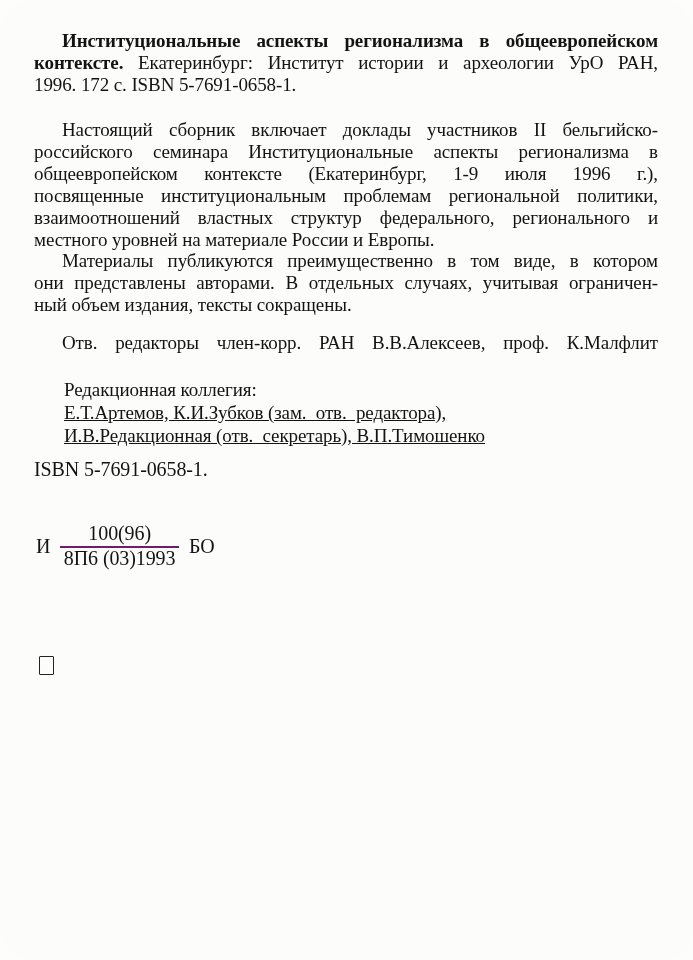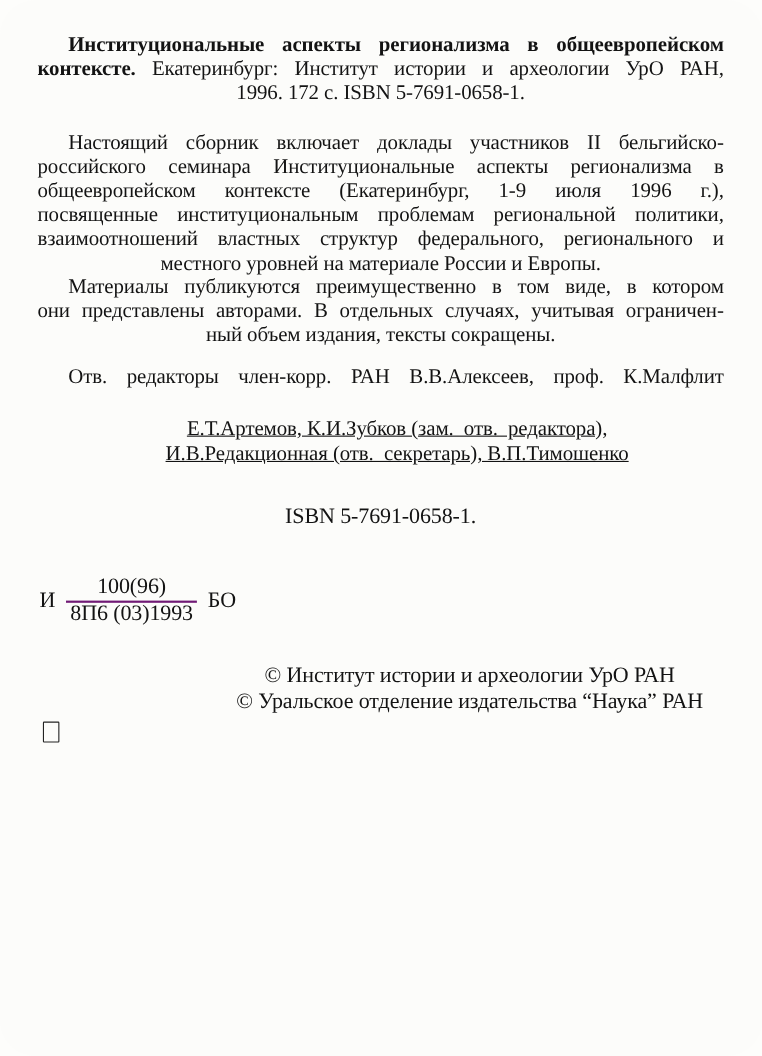--- a/index.html
+++ b/index.html
@@ -15,21 +15,21 @@
     color: #131313;
     font-size: 19px;
     line-height: 22px;
     letter-spacing: -0.1px;
     overflow: hidden;
     border-radius: 32px;
   }
   .block { position: absolute; left: 34px; width: 624px; }
   .jline { text-align: justify; text-align-last: justify; }
   .indent { text-indent: 28px; }
-  .line { text-align: center; }
+  .line { text-align: left; }
   .pre { white-space: pre-wrap; text-decoration: underline; }
   .bd { font-weight: 700; }
 
   .citation   { top: 30px; }
   .annotation { top: 119px; }
   .materials  { top: 250px; }
   .editors    { top: 332px; }
   .board      { top: 378px; padding-left: 30px; width: 594px; line-height: 23px; }
   .isbn       { top: 458px; font-size: 20px; }
 
@@ -75,37 +75,34 @@
     <div class="jline indent">Материалы публикуются преимущественно в том виде, в котором</div>
     <div class="jline">они представлены авторами.  В отдельных случаях, учитывая ограничен-</div>
     <div class="line">ный объем издания, тексты сокращены.</div>
   </section>
 
   <section class="block editors">
     <div class="jline indent">Отв. редакторы член-корр. РАН В.В.Алексеев, проф. К.Малфлит</div>
   </section>
 
   <section class="block board">
+    <div class="line">Редакционная коллегия:</div>
     <div class="line pre">Е.Т.Артемов, К.И.Зубков (зам.  отв.  редактора),</div>
     <div class="line pre">И.В.Редакционная (отв.  секретарь), В.П.Тимошенко</div>
   </section>
 
   <section class="block isbn">
     <div class="line">ISBN 5-7691-0658-1.</div>
   </section>
 
   <section class="block formula">
     <span>И</span>
     <span class="frac">
       <span class="num">100(96)</span>
       <span class="den">8П6 (03)1993</span>
     </span>
     <span>БО</span>
   </section>
 
-  <section class="block copyright">
-    <div class="line">© Институт истории и археологии УрО РАН</div>
-    <div class="line">© Уральское отделение издательства “Наука” РАН</div>
-  </section>
 
   <div class="square"></div>
 
 </div>
 
 </body></html>

